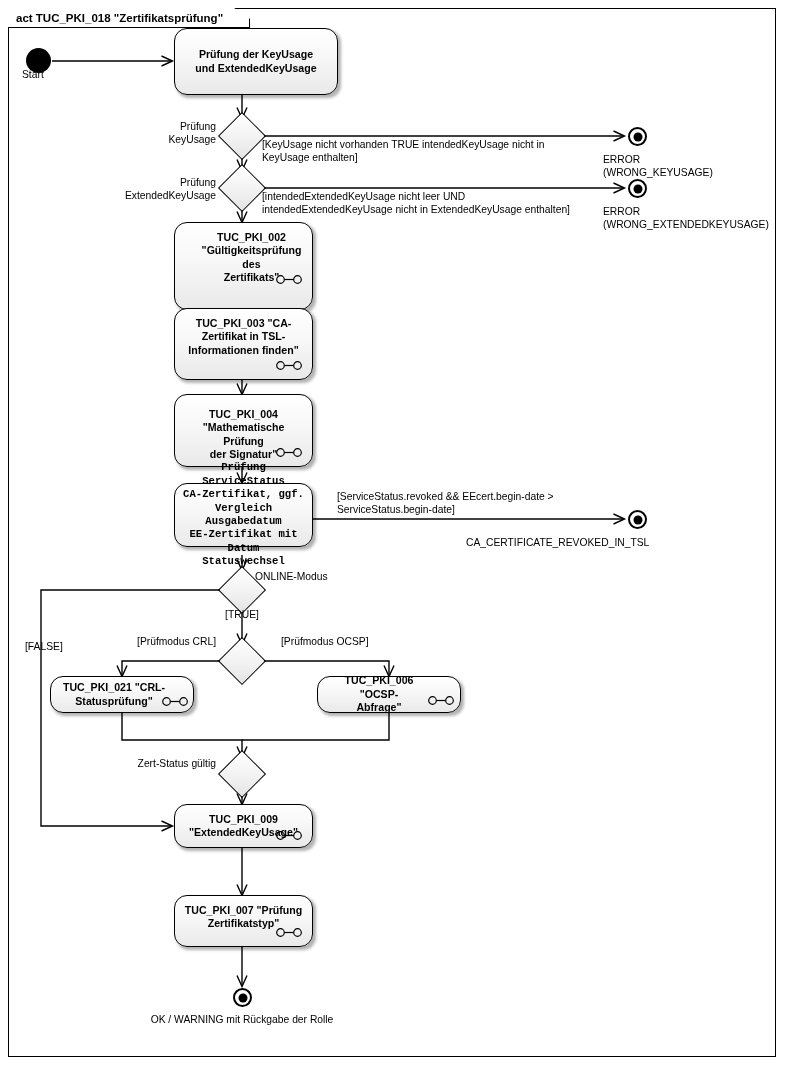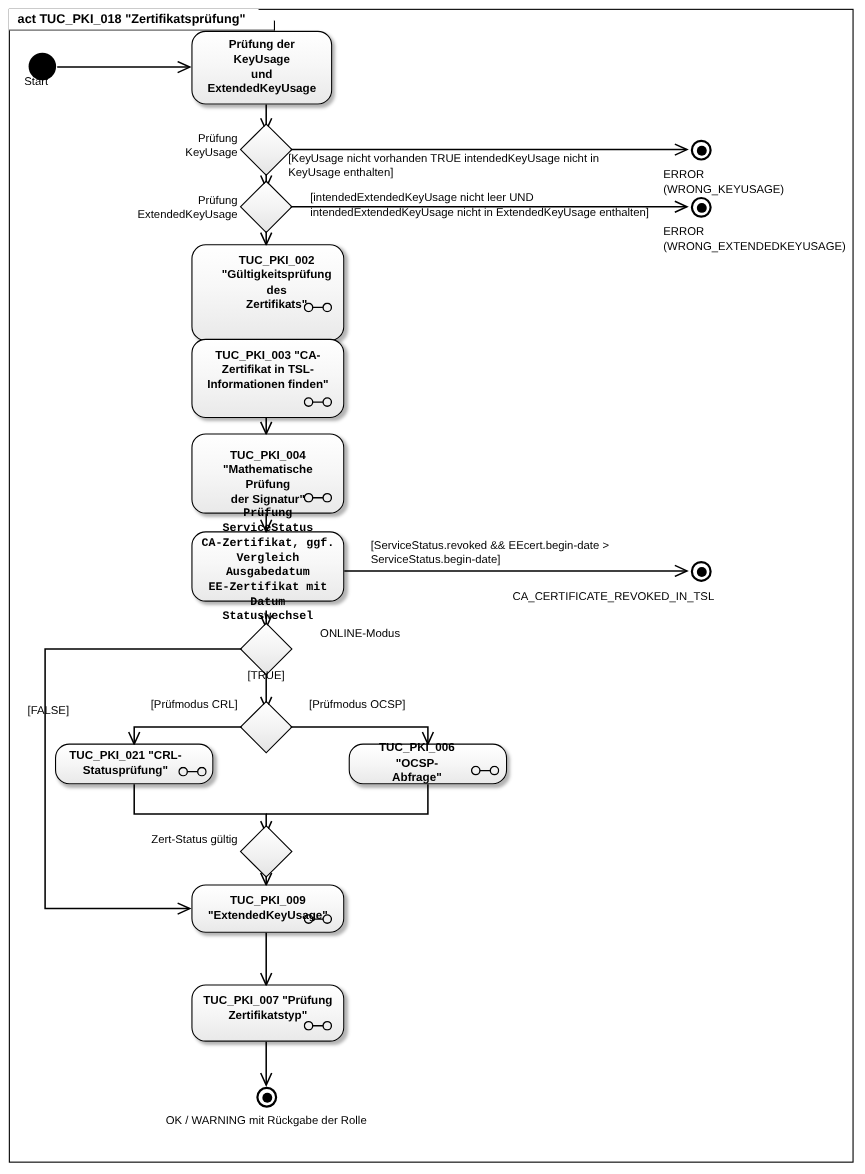--- a/index.html
+++ b/index.html
@@ -192,21 +192,21 @@
 
       <path d="M242,848 L242,895" marker-end="url(#arrow)"></path>
 
       <path d="M242,947 L242,986" marker-end="url(#arrow)"></path>
     </g>
   </svg>
 
   <div class="start-node" style="left:26px; top:48px;"></div>
   <div class="txt" style="left:22px; top:68px; width:60px;">Start</div>
 
-  <div class="node" style="left:174px; top:28px; width:128px; height:67px;">
+  <div class="node" style="left:174px; top:28px; width:164px; height:67px;">
     <div class="label">Prüfung der KeyUsage
 und ExtendedKeyUsage</div>
   </div>
 
   <div class="node topalign" style="left:174px; top:222px; width:139px; height:88px;padding-left:16px;">
     <div class="label">TUC_PKI_002
 "Gültigkeitsprüfung des
 Zertifikats"</div>
     <svg class="rake" style="left:101px; top:52px;" viewBox="0 0 26 9">
       <circle cx="4.5" cy="4.5" r="3.8" fill="none" stroke="#000" stroke-width="1.2"></circle>
@@ -288,26 +288,26 @@
   <div class="diamond" style="left:225px; top:119px;"></div>
   <div class="diamond" style="left:225px; top:171px;"></div>
   <div class="diamond" style="left:225px; top:573px;"></div>
   <div class="diamond" style="left:225px; top:644px;"></div>
   <div class="diamond" style="left:225px; top:757px;"></div>
 
   <div class="txt right" style="left:108px; top:120px; width:108px;">Prüfung
 KeyUsage</div>
   <div class="txt right" style="left:80px; top:176px; width:136px;">Prüfung
 ExtendedKeyUsage</div>
-  <div class="txt" style="left:255px; top:570px; width:130px;margin-left:36px;">ONLINE-Modus</div>
+  <div class="txt" style="left:255px; top:570px; width:130px;">ONLINE-Modus</div>
   <div class="txt right" style="left:118px; top:757px; width:98px;">Zert-Status gültig</div>
 
   <div class="txt" style="left:262px; top:138px; width:360px;">[KeyUsage nicht vorhanden TRUE  intendedKeyUsage nicht in
 KeyUsage enthalten]</div>
-  <div class="txt" style="left:262px; top:174px; width:340px;margin-left:20px;">[intendedExtendedKeyUsage nicht leer UND
+  <div class="txt" style="left:262px; top:190px; width:340px;">[intendedExtendedKeyUsage nicht leer UND
 intendedExtendedKeyUsage nicht in ExtendedKeyUsage enthalten]</div>
   <div class="txt" style="left:337px; top:490px; width:280px;">[ServiceStatus.revoked &amp;&amp; EEcert.begin-date &gt;
 ServiceStatus.begin-date]</div>
   <div class="txt center" style="left:212px; top:608px; width:60px;">[TRUE]</div>
   <div class="txt" style="left:25px; top:640px; width:70px;">[FALSE]</div>
   <div class="txt right" style="left:108px; top:635px; width:108px;">[Prüfmodus CRL]</div>
   <div class="txt" style="left:281px; top:635px; width:130px;">[Prüfmodus OCSP]</div>
 
   <div class="final-node" style="left:628px; top:127px;"></div>
   <div class="txt" style="left:603px; top:153px; width:170px;">ERROR

